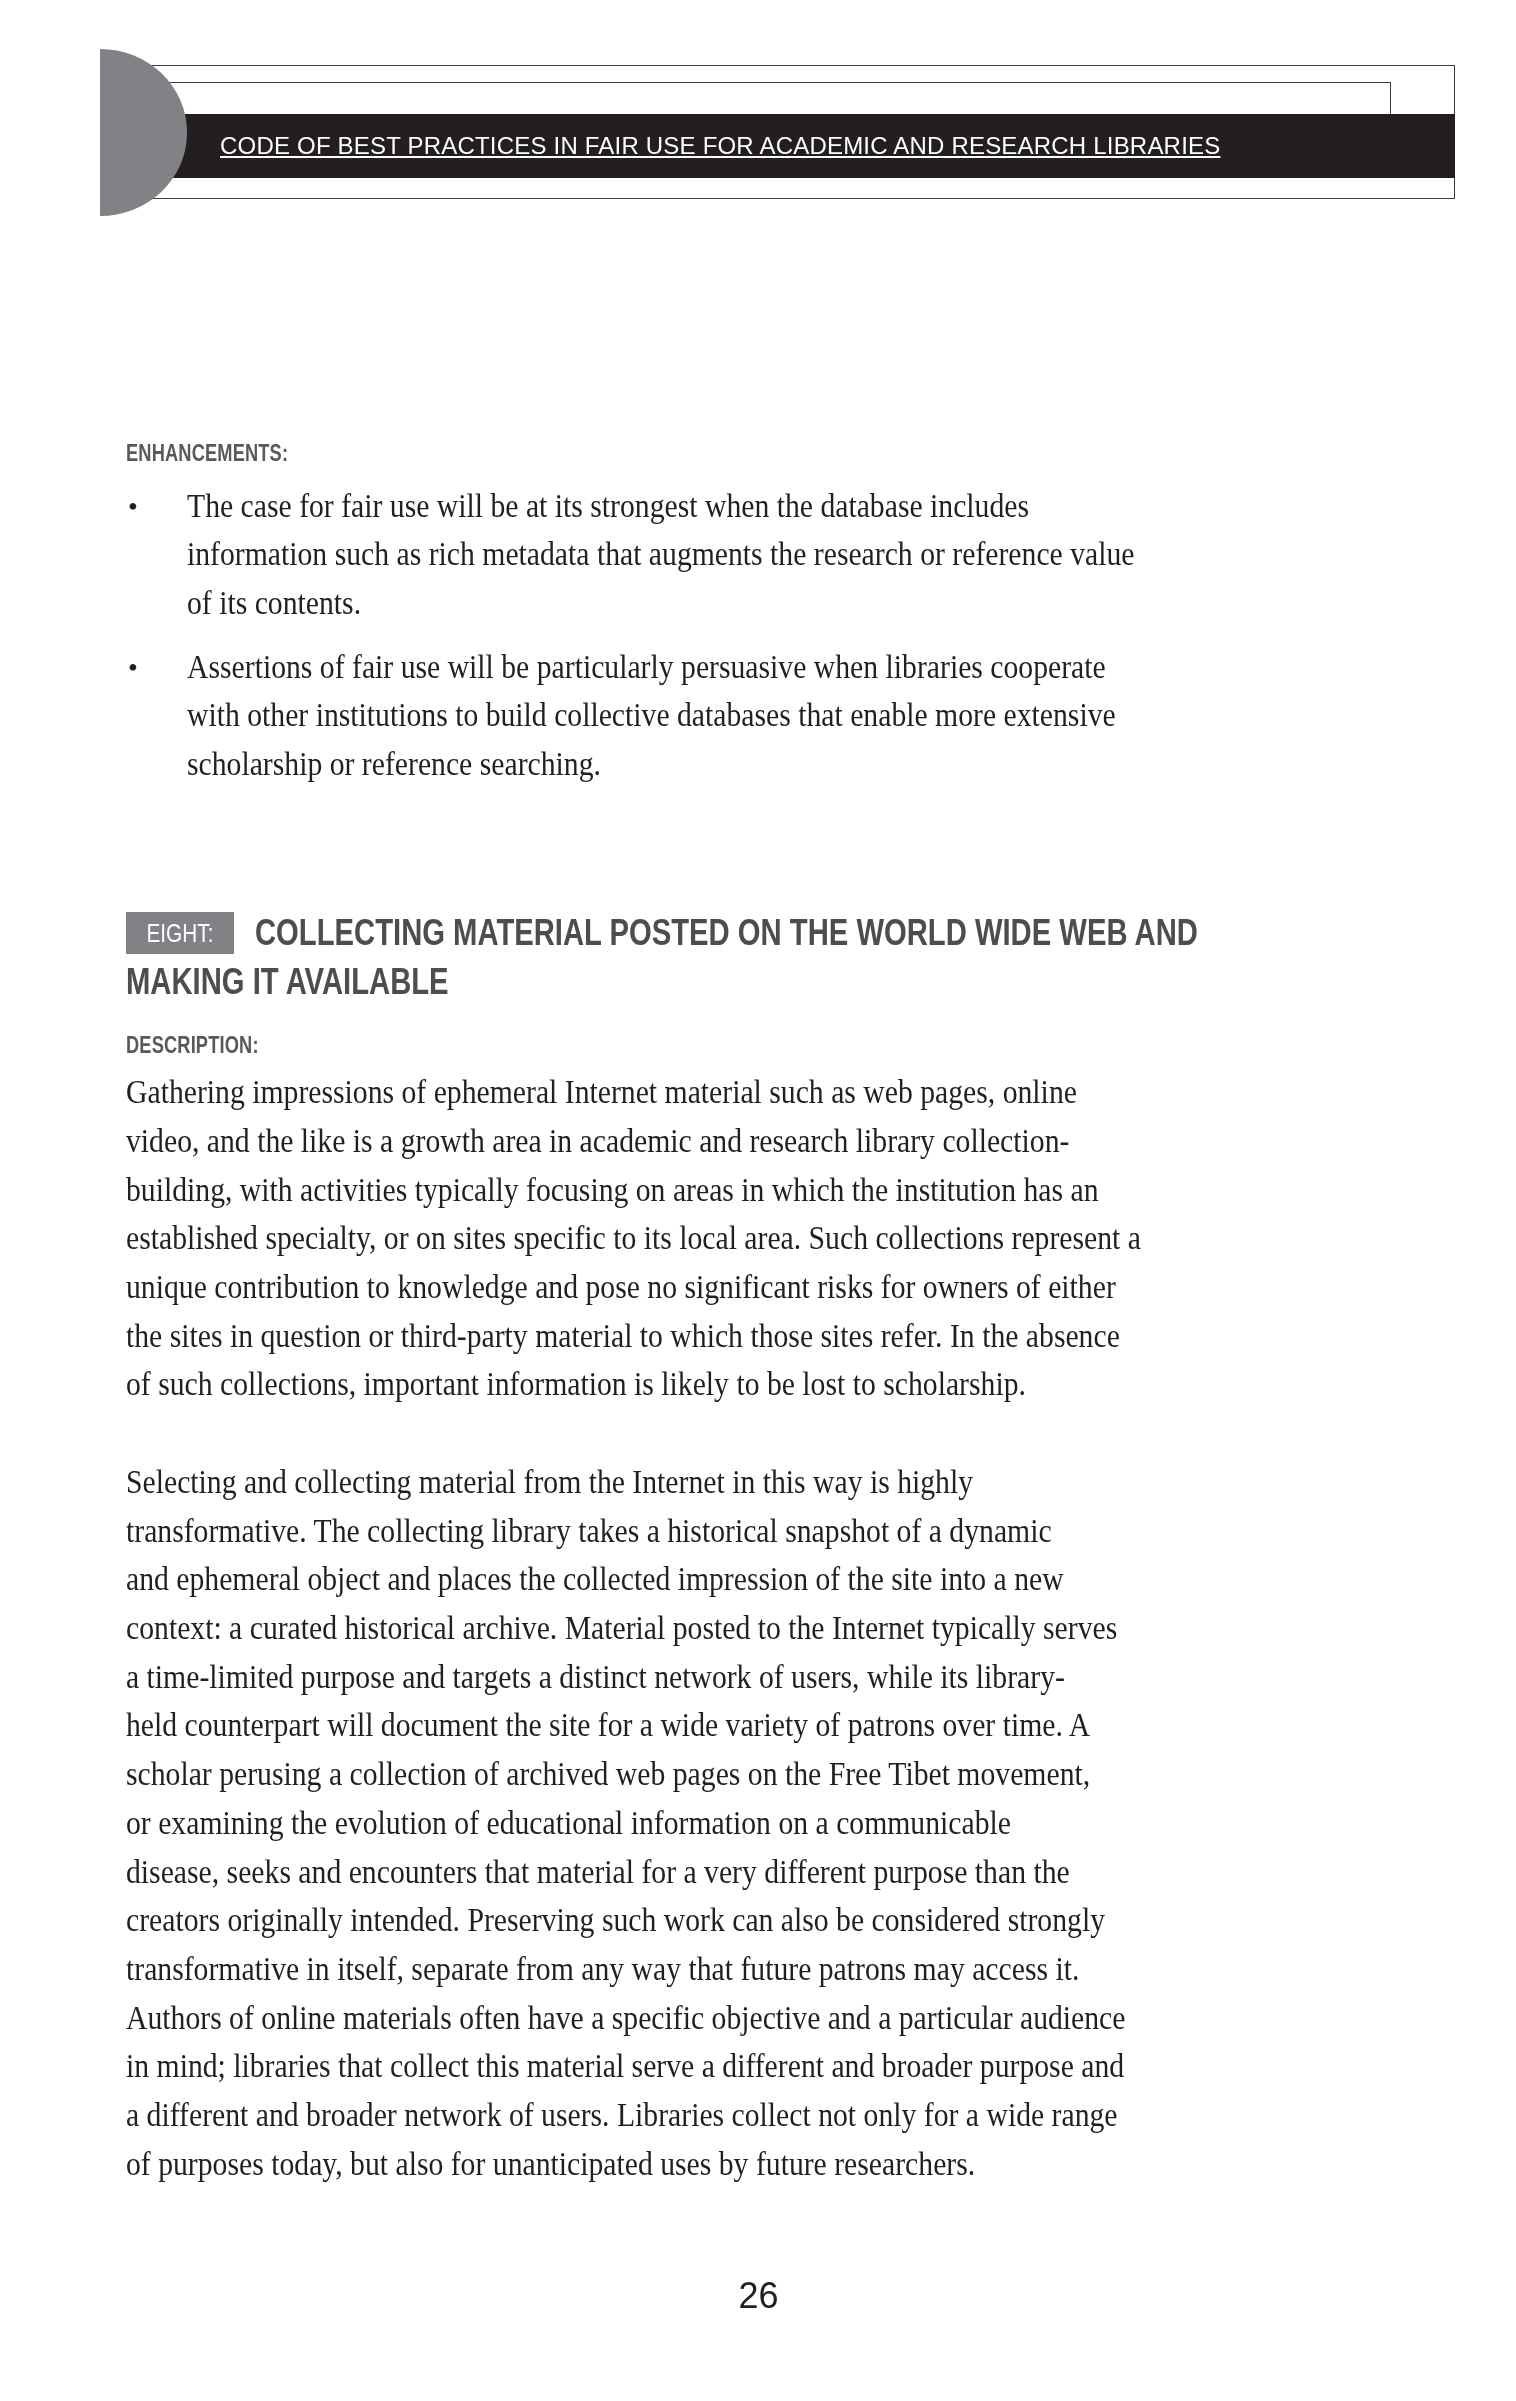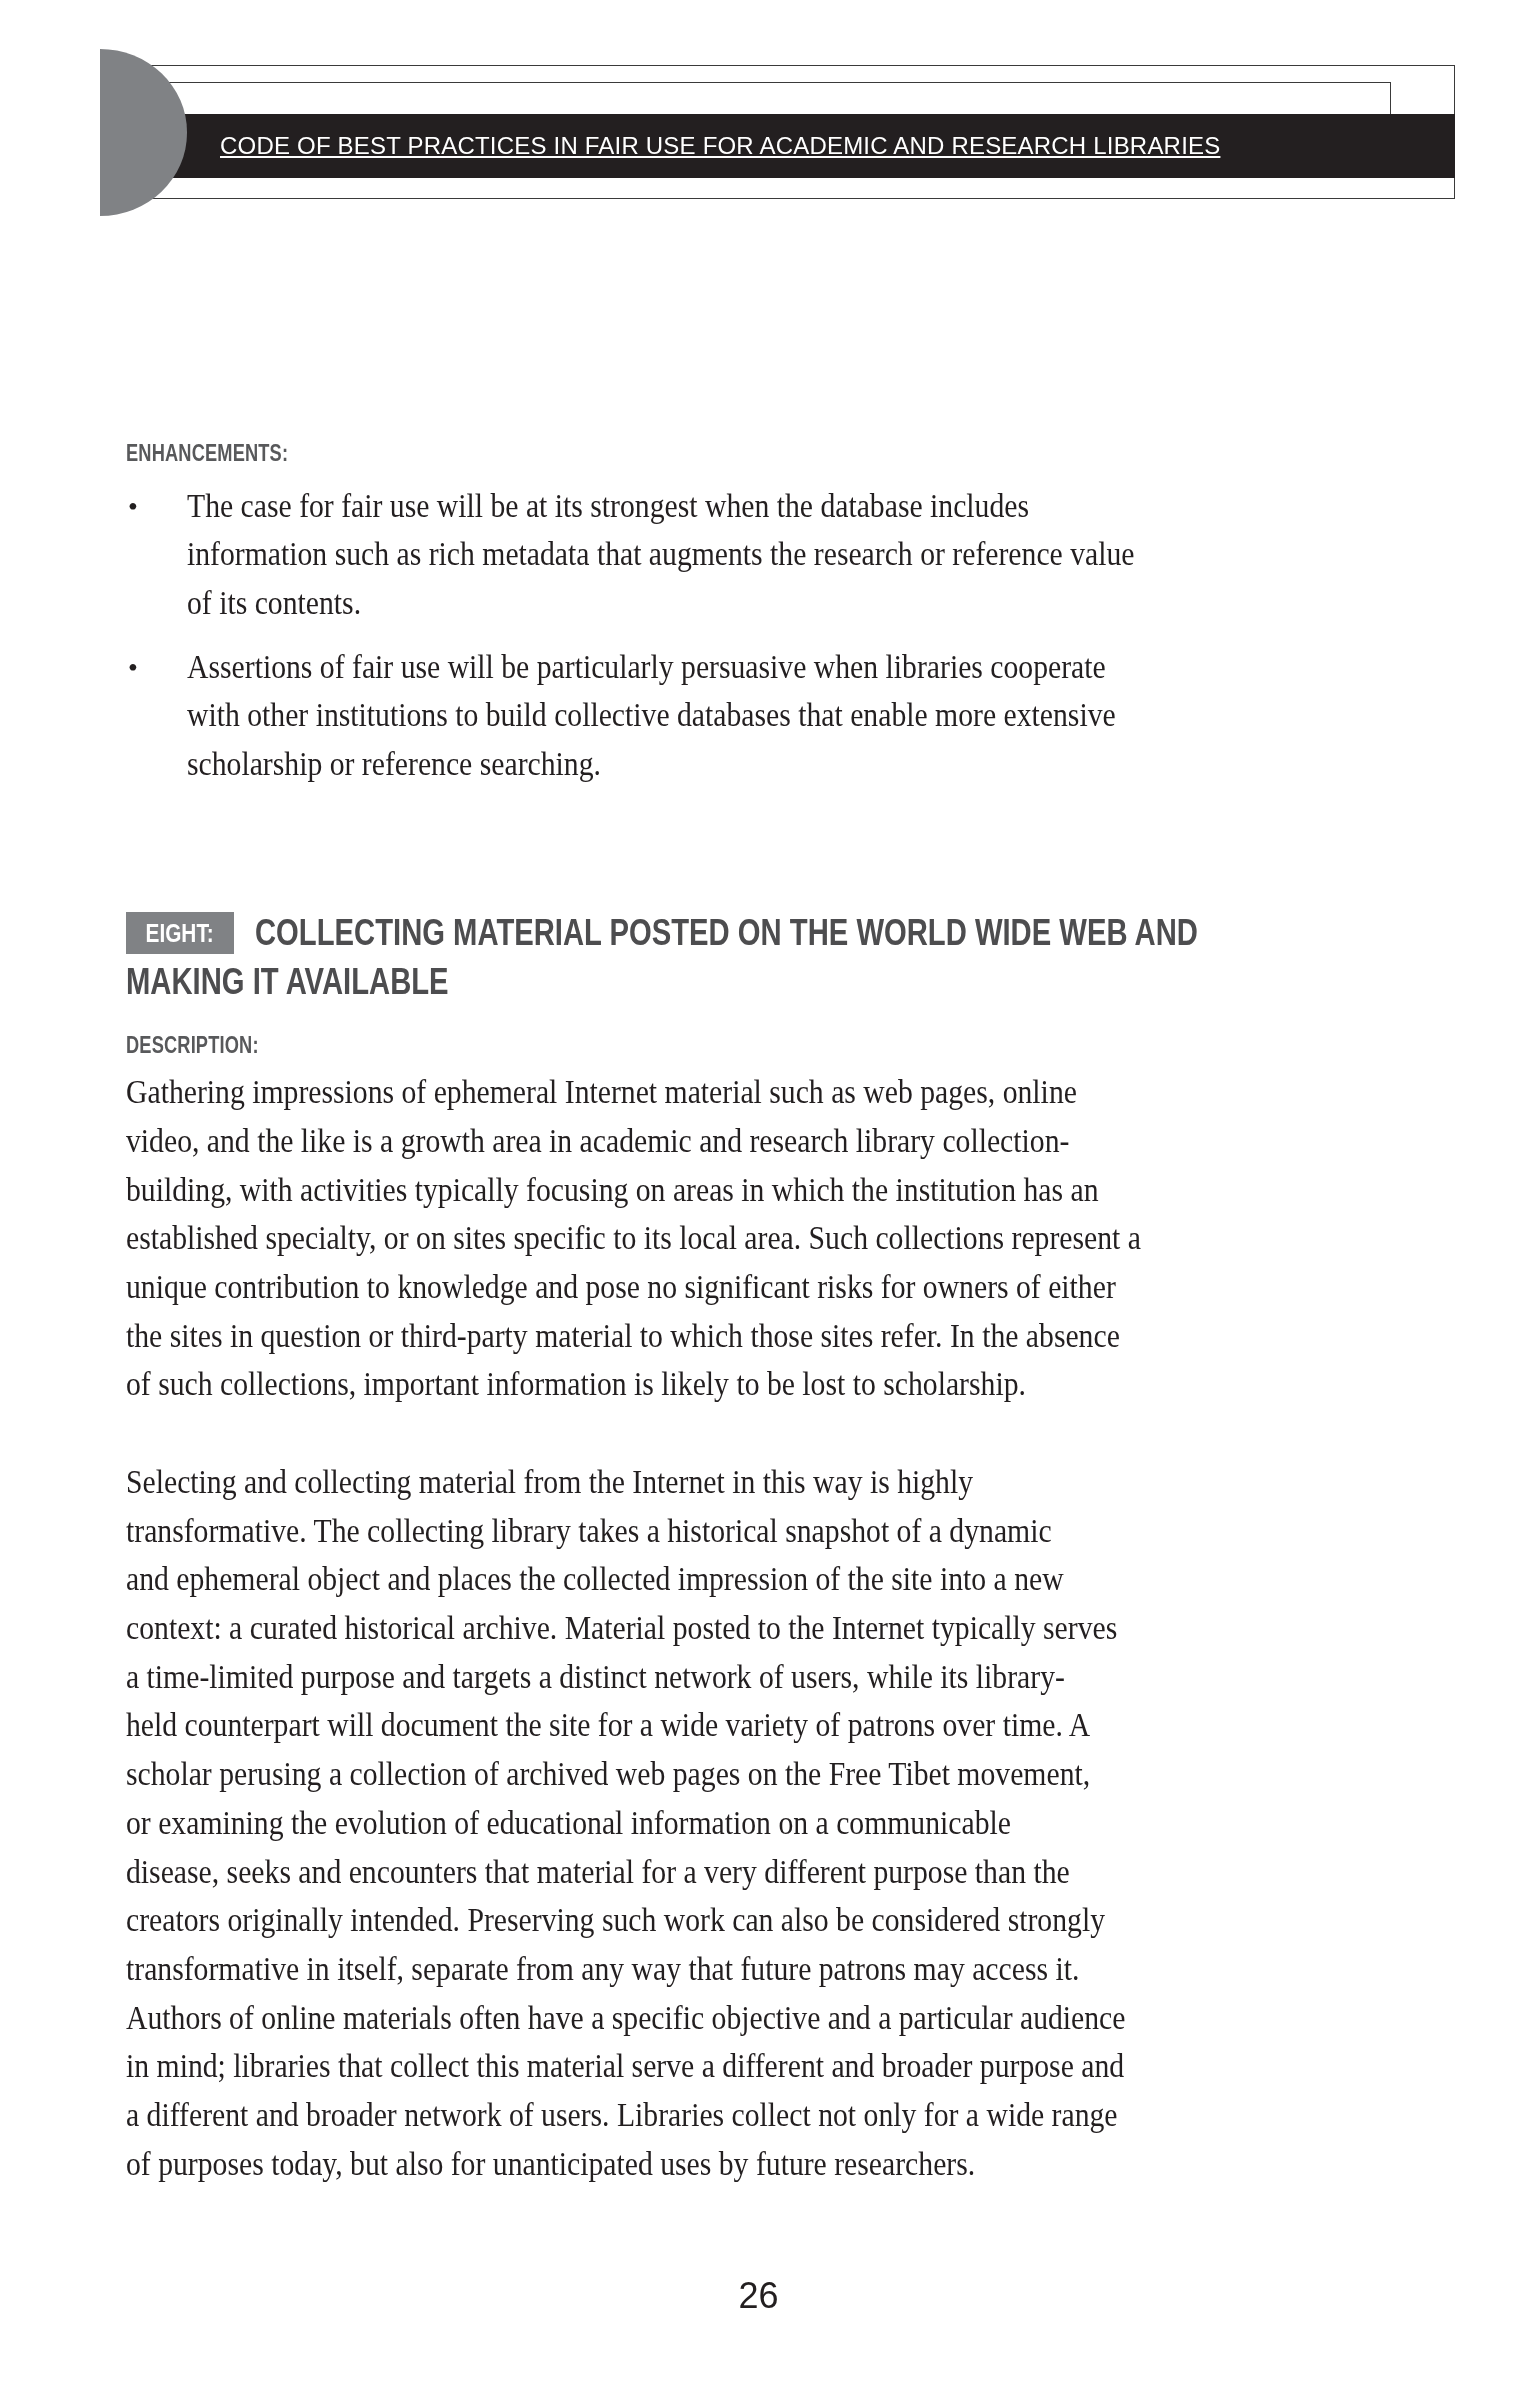--- a/index.html
+++ b/index.html
@@ -21,21 +21,21 @@
   
   .serif { font-family: "Liberation Serif", serif; color: #231f20; font-size: 33px; }
   .label { position: absolute; font-family: "Liberation Sans", sans-serif; font-weight: bold;
            color: #58595b; font-size: 23.4px; letter-spacing: 0.2px; transform-origin: left top;
            transform: scaleX(0.78); white-space: nowrap; }
   .line { position: absolute; white-space: nowrap; line-height: 49px; height: 49px; }
   .bullet { position: absolute; left: 128px; font-family: "Liberation Serif", serif; color: #231f20;
             font-size: 28px; line-height: 49px; }
 
   .sec-badge { position: absolute; left: 126px; top: 912px; width: 108px; height: 42px; background: #808285;
-               color: #ffffff; font-family: "Liberation Sans", sans-serif; font-weight: bold;
+               color: #ffffff; font-family: "Liberation Sans", sans-serif; font-weight: normal;
                font-size: 26px; line-height: 42px; text-align: center; overflow: hidden; }
   .sec-badge span { display: inline-block; transform: scaleX(0.8); }
   .sec-title { position: absolute; font-family: "Liberation Sans", sans-serif; font-weight: bold;
                color: #4d4d4f; font-size: 37px; white-space: nowrap; transform-origin: left top;
                transform: scaleX(0.79); line-height: 47px; }
 
   .page-num { position: absolute; left: 0; width: 1517px; top: 2275px; text-align: center;
               font-family: "Liberation Sans", sans-serif; font-size: 36px; color: #231f20; }
 </style>
 </head>

